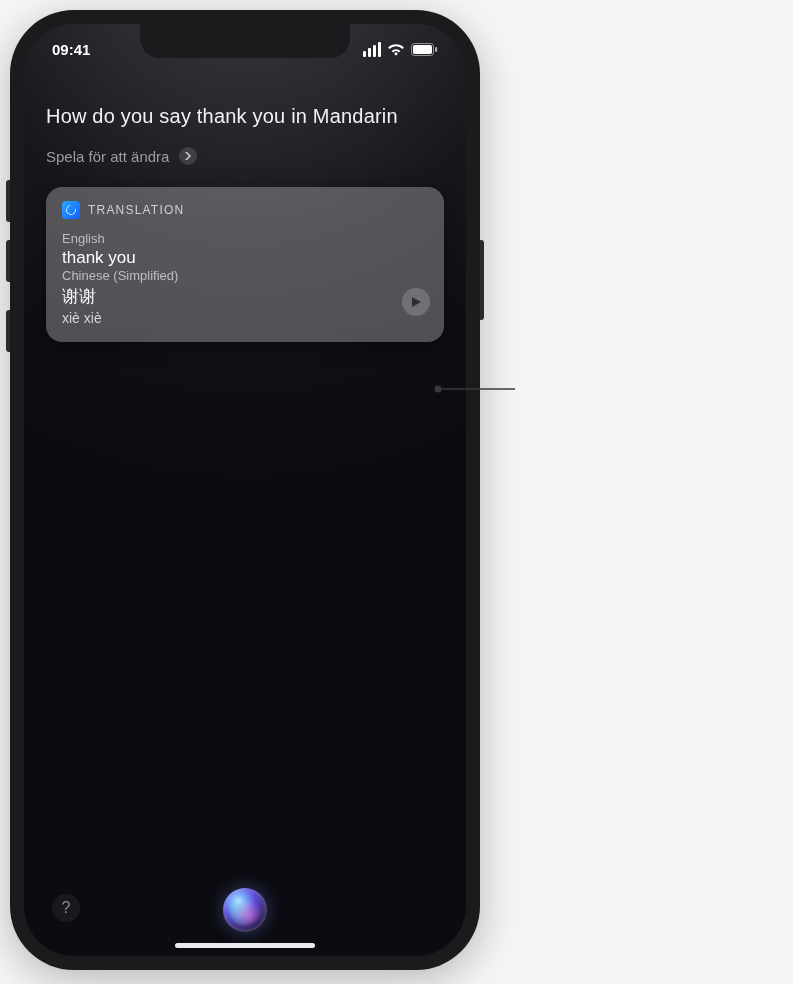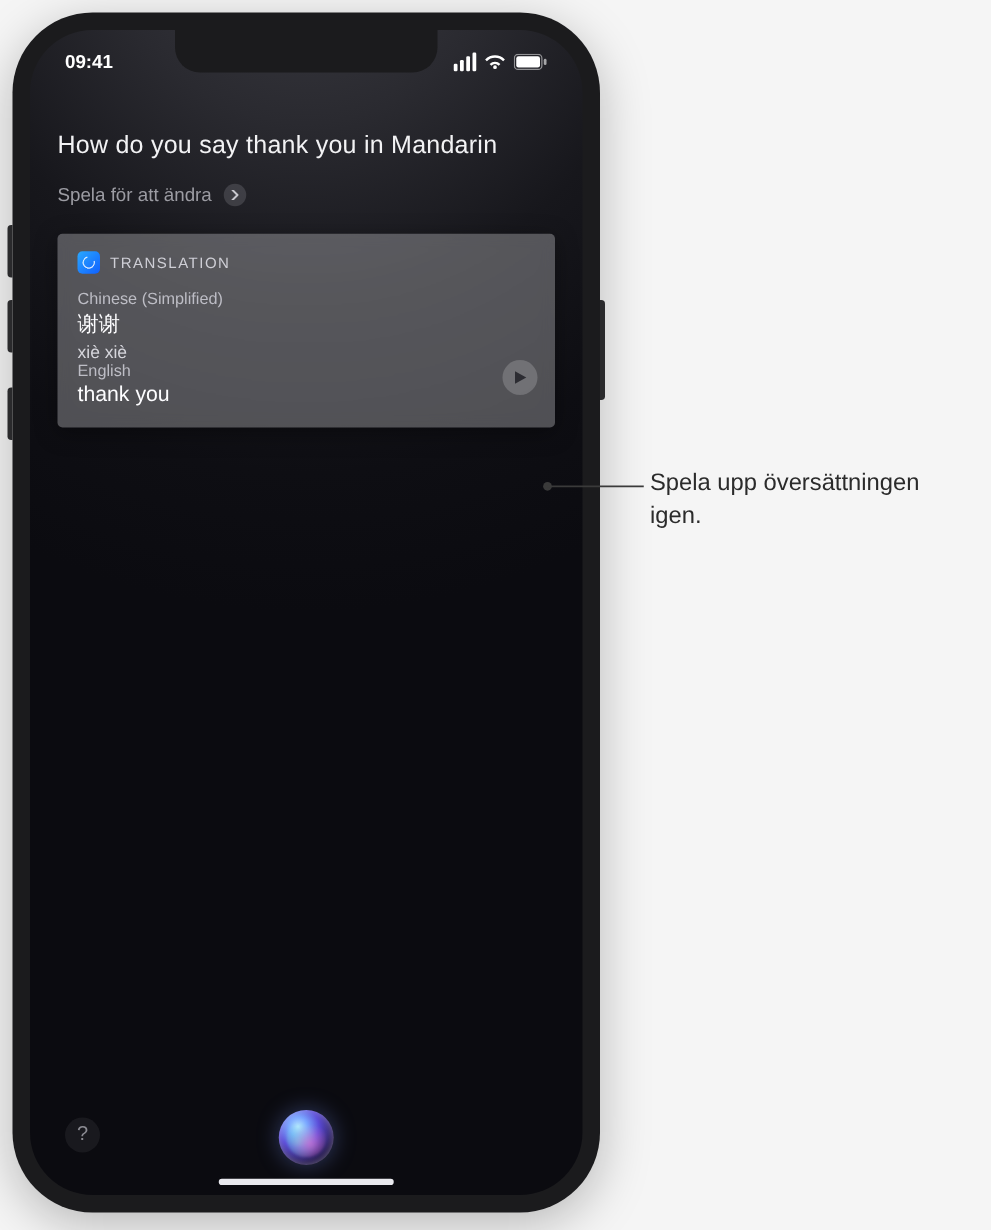--- a/index.html
+++ b/index.html
@@ -109,21 +109,21 @@
   }
   .chev-circle {
     width: 18px; height: 18px;
     border-radius: 50%;
     background: rgba(150,150,160,0.25);
     display:flex; align-items:center; justify-content:center;
   }
   .card {
     margin-top: 22px;
     background: rgba(235,235,240,0.30);
-    border-radius: 4px;
+    border-radius: 16px;
     backdrop-filter: blur(6px);
     box-shadow: 0 4px 18px rgba(0,0,0,0.35);
     padding: 14px 16px 16px 16px;
     position: relative;
     color: #e9e9ee;
   }
   .card-header {
     display:flex; align-items:center; gap:8px;
     font-size: 12px;
     letter-spacing: 1.2px;
@@ -263,28 +263,28 @@
           </span>
         </div>
 
         <div class="card">
           <div class="card-header">
             <span class="app-icon"></span>
             <span>TRANSLATION</span>
           </div>
 
           <div>
+            <div class="lang-label">English</div>
+            <div class="lang-text">thank you</div>
+          </div>
+
+          <div>
             <div class="lang-label">Chinese (Simplified)</div>
             <div class="lang-text" style="margin-bottom:0">谢谢</div>
             <div class="pinyin">xiè xiè</div>
-          </div>
-
-          <div>
-            <div class="lang-label">English</div>
-            <div class="lang-text">thank you</div>
           </div>
 
           <div class="play-btn">
             <svg width="12" height="12" viewBox="0 0 12 12">
                 <path d="M2 1l9 5-9 5Z" fill="#2c2c32"></path>
               </svg>
           </div>
         </div>
       </div>
 
@@ -293,14 +293,13 @@
       </div>
       <div class="siri-orb"></div>
       <div class="home-indicator"></div>
     </div>
   </div>
 
   <svg class="callout-line" style="left:0;top:0" width="793" height="984">
     <circle cx="438" cy="389" r="3.5" fill="#3a3a3a"></circle>
     <path d="M438 389 H 515" stroke="#3a3a3a" stroke-width="1.4" fill="none"></path>
   </svg>
-  <div class="callout">Spela upp översättningen igen.</div>
 </div>
 
 </body></html>

